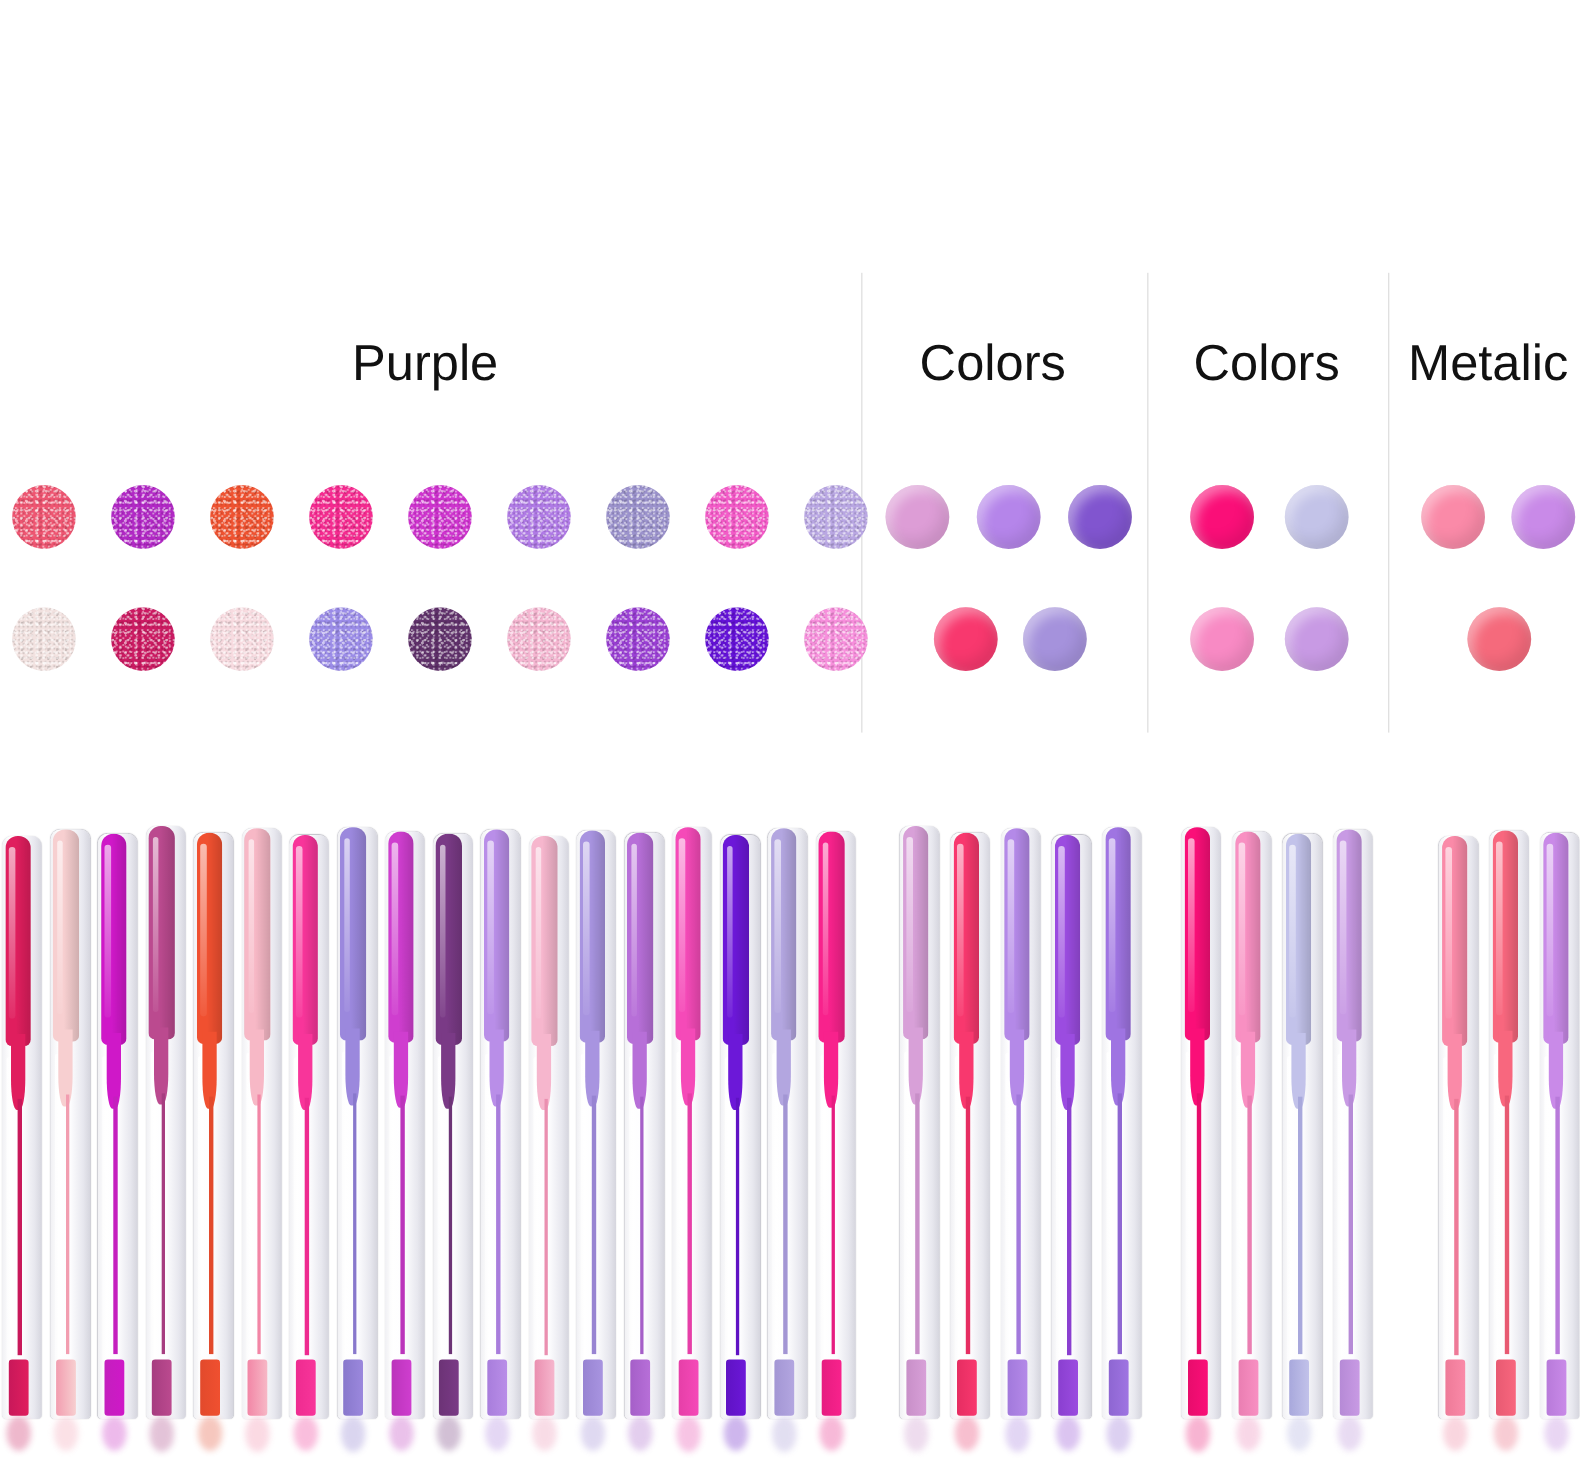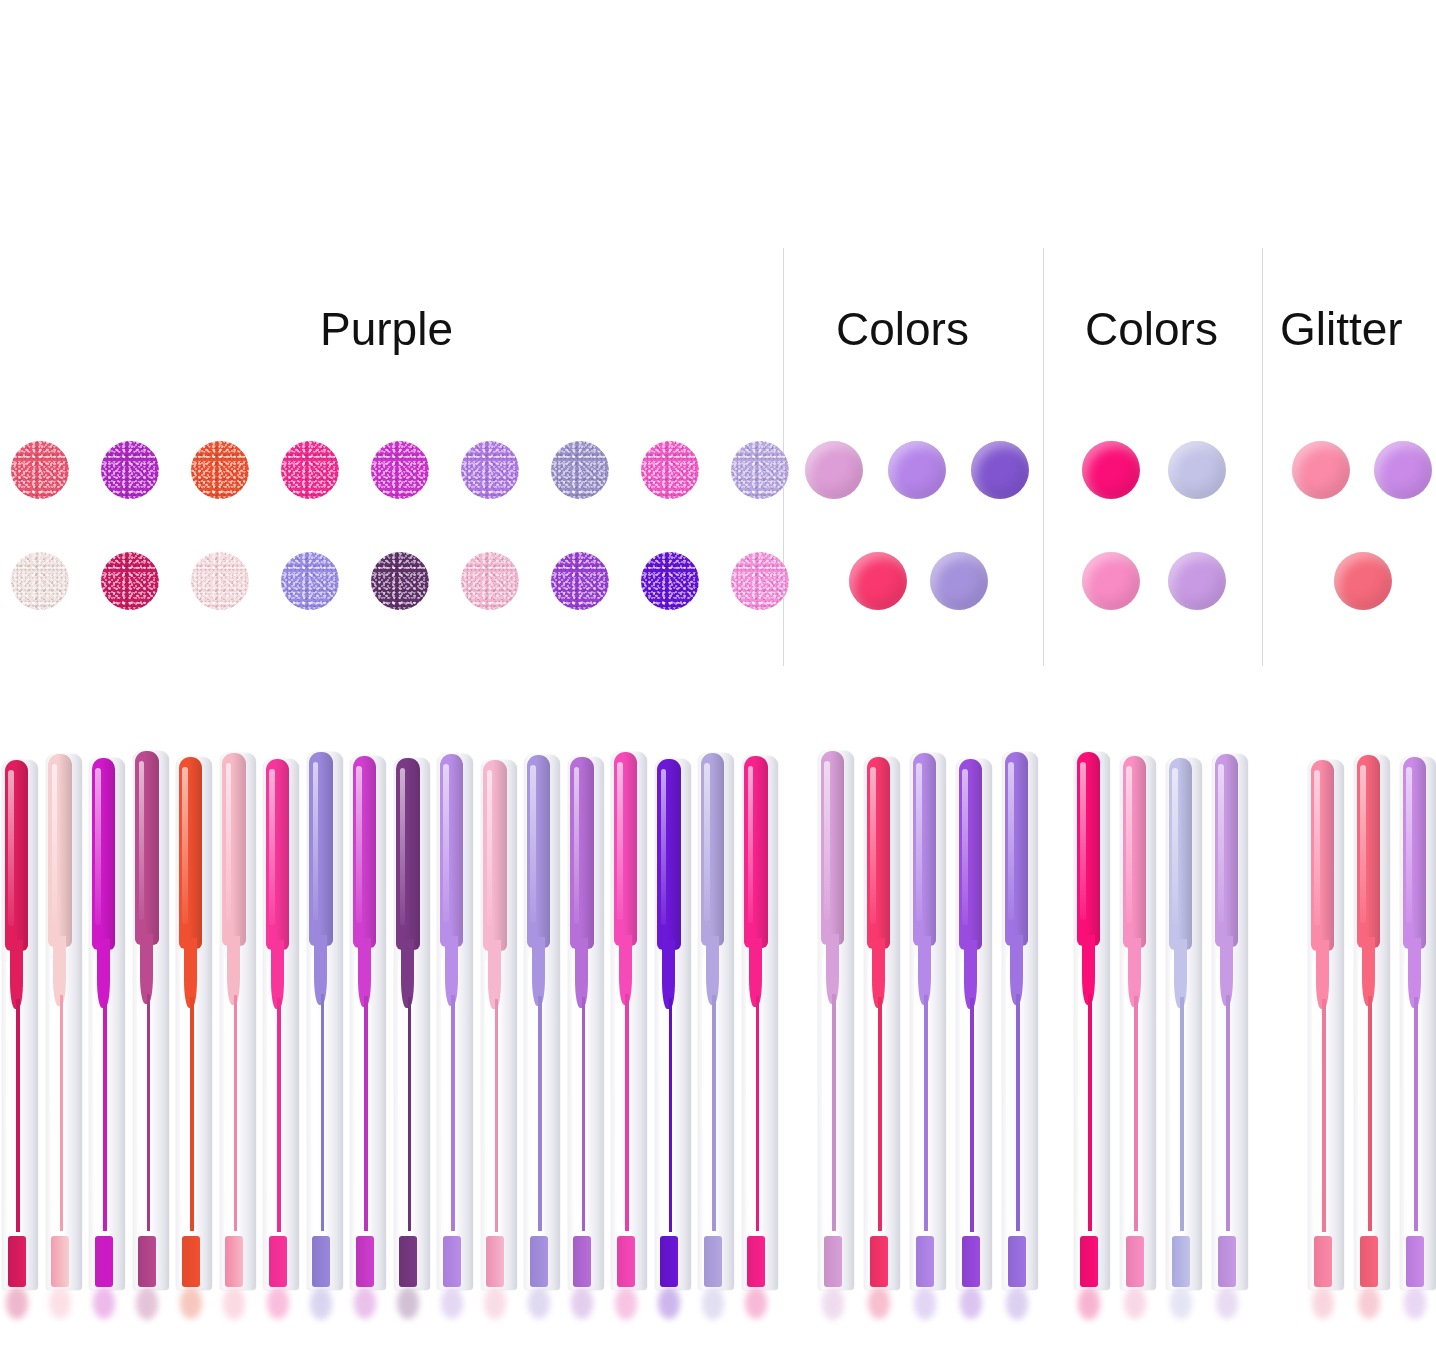--- a/index.html
+++ b/index.html
@@ -126,21 +126,21 @@
 <div id="stage">
 
 
   <div class="divider" style="left:783px;"></div>
   <div class="divider" style="left:1043px;"></div>
   <div class="divider" style="left:1262px;"></div>
 
   <div class="cat-label" style="left:320px; top:306px;">Purple</div>
   <div class="cat-label" style="left:836px; top:306px;">Colors</div>
   <div class="cat-label" style="left:1085px; top:306px;">Colors</div>
-  <div class="cat-label" style="left:1280px; top:306px;">Glitter</div>
+  <div class="cat-label" style="left:1280px; top:306px;">Metalic</div>
 
   <div id="swatch-layer">
       <div class="swatch glitter" style="left: 11px; top: 441px; background-color: rgb(239, 85, 113);"></div>
       <div class="swatch glitter" style="left: 101px; top: 441px; background-color: rgb(178, 40, 198);"></div>
       <div class="swatch glitter" style="left: 191px; top: 441px; background-color: rgb(240, 82, 48);"></div>
       <div class="swatch glitter" style="left: 281px; top: 441px; background-color: rgb(246, 42, 144);"></div>
       <div class="swatch glitter" style="left: 371px; top: 441px; background-color: rgb(207, 51, 207);"></div>
       <div class="swatch glitter" style="left: 461px; top: 441px; background-color: rgb(176, 122, 230);"></div>
       <div class="swatch glitter" style="left: 551px; top: 441px; background-color: rgb(155, 146, 204);"></div>
       <div class="swatch glitter" style="left: 641px; top: 441px; background-color: rgb(244, 90, 200);"></div>

